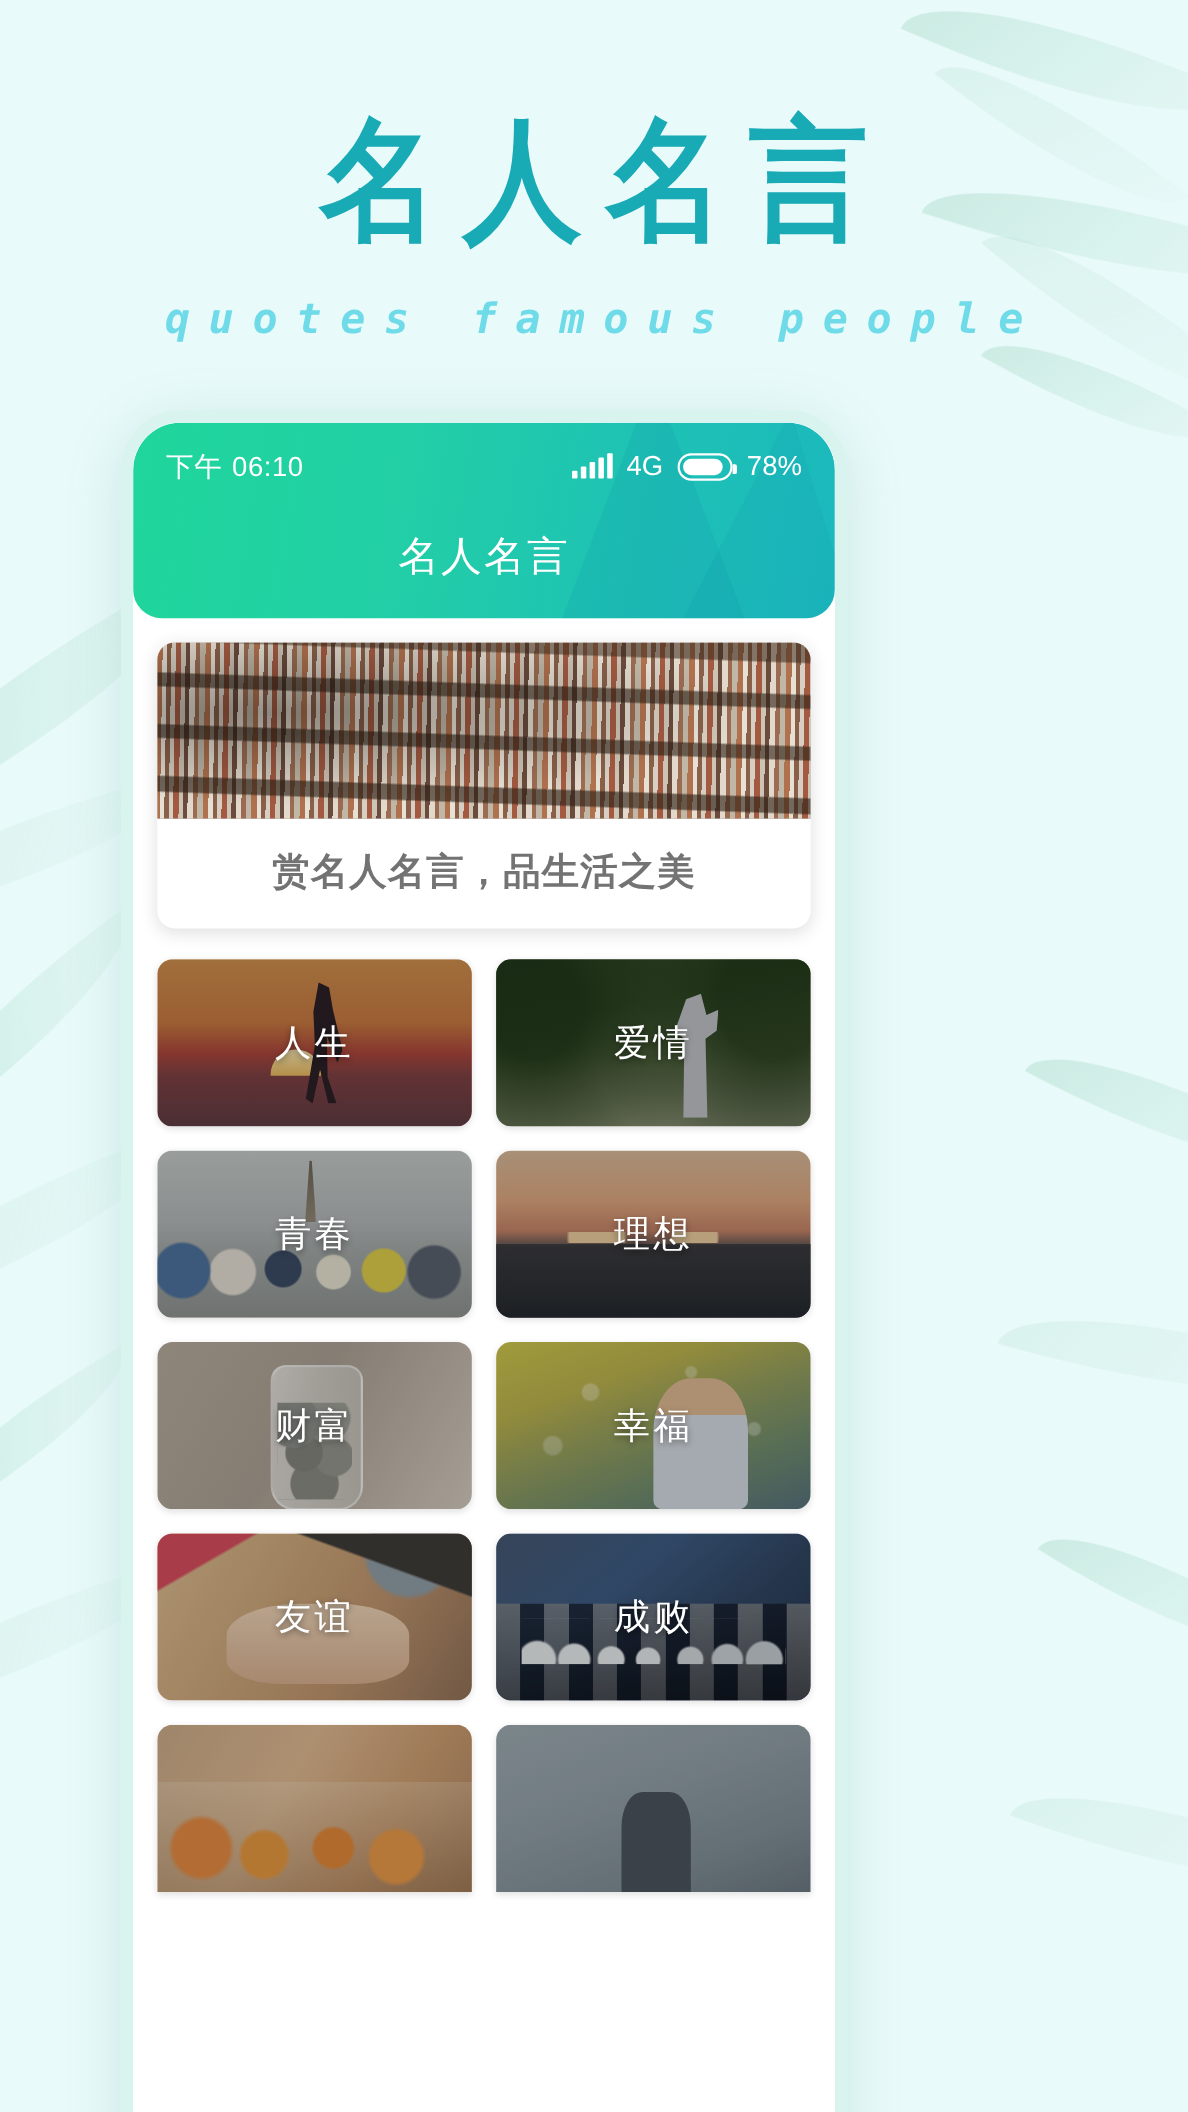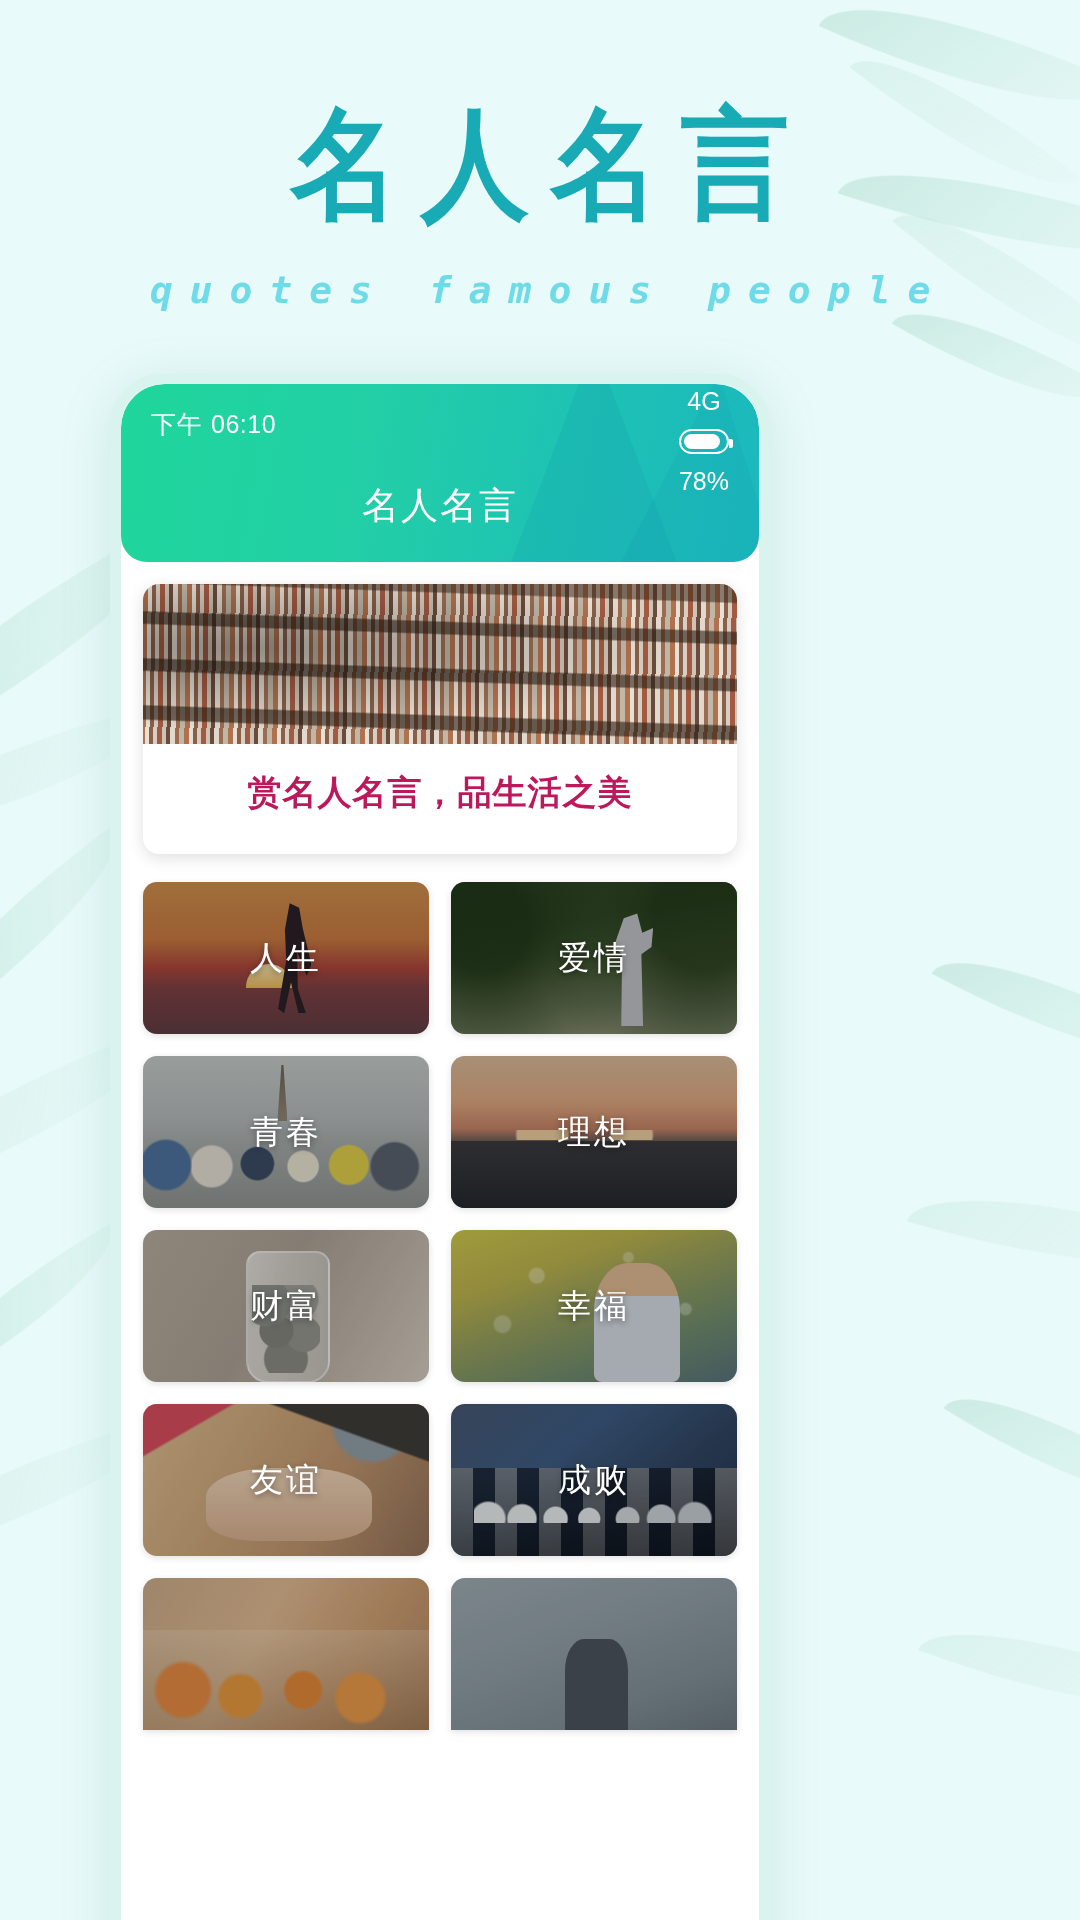--- a/index.html
+++ b/index.html
@@ -101,21 +101,21 @@
 
   .status-bar {
     position: relative;
     display: flex; align-items: center; justify-content: space-between;
     height: 52px; padding: 0 30px;
     color: #fff;
     font-size: 25px;
     gap: 29px;
   }
   .status-left { display: flex; align-items: baseline; gap: 9px; letter-spacing: .5px; }
-  .status-right { display: flex; align-items: center; gap: 13px; flex-direction: column; }
+  .status-right { display: flex; align-items: center; gap: 13px; }
   .sig {
     display: inline-flex; align-items: flex-end; gap: 3px; height: 22px;
   }
   .sig i { display: block; width: 5px; background: #fff; border-radius: 1px; }
   .sig i:nth-child(1) { height: 7px; }
   .sig i:nth-child(2) { height: 11px; }
   .sig i:nth-child(3) { height: 15px; }
   .sig i:nth-child(4) { height: 19px; }
   .sig i:nth-child(5) { height: 23px; }
   .net { font-size: 25px; }
@@ -177,24 +177,24 @@
         rgba(45,30,18,.6) 27% 33%, rgba(0,0,0,0) 34% 52%,
         rgba(45,30,18,.6) 53% 59%, rgba(0,0,0,0) 60% 78%,
         rgba(45,30,18,.62) 79% 86%, rgba(0,0,0,0) 87% 100%);
   }
   .banner-img::after {
     content:""; position:absolute; inset:0;
     background: radial-gradient(ellipse at 18% 40%, rgba(0,0,0,.35), rgba(0,0,0,0) 62%);
   }
   .banner-caption {
     text-align: center;
-    color: #be185d;
+    color: #737373;
     font-size: 34px;
     font-weight: 700;
-    padding: 26px 0 38px;
+    padding: 26px 0 28px;
     letter-spacing: 1px;
   }
 
   
   .grid { display: grid; grid-template-columns: 1fr 1fr; gap: 22px 22px; }
   .tile {
     position: relative;
     height: 152px;
     border-radius: 14px;
     overflow: hidden;

